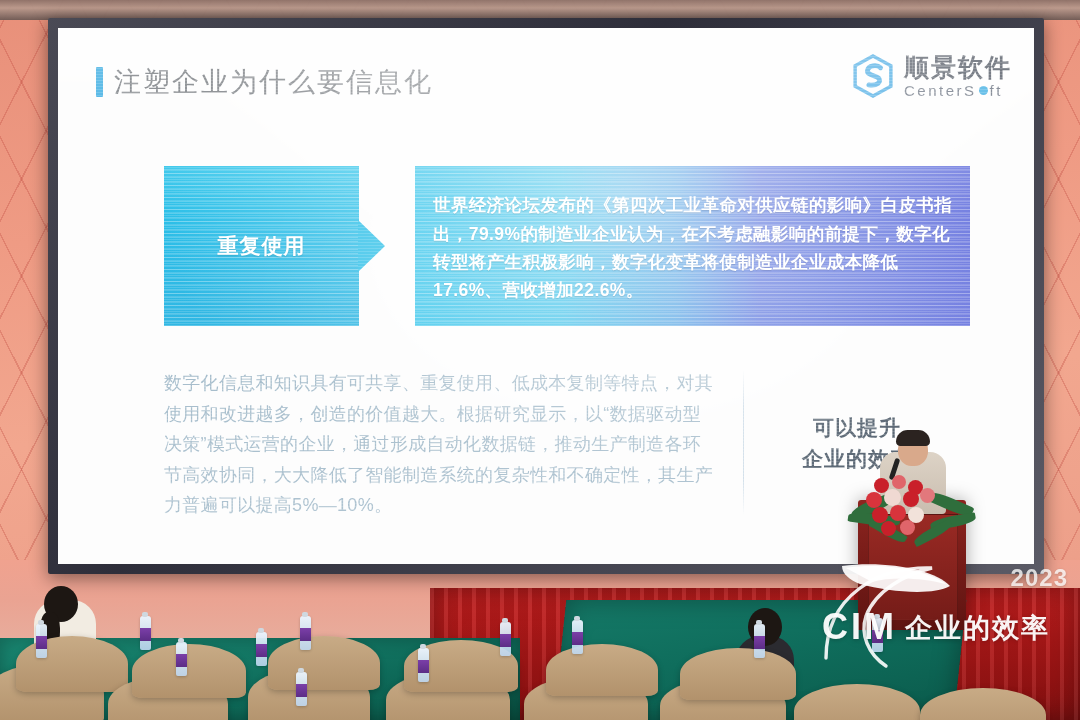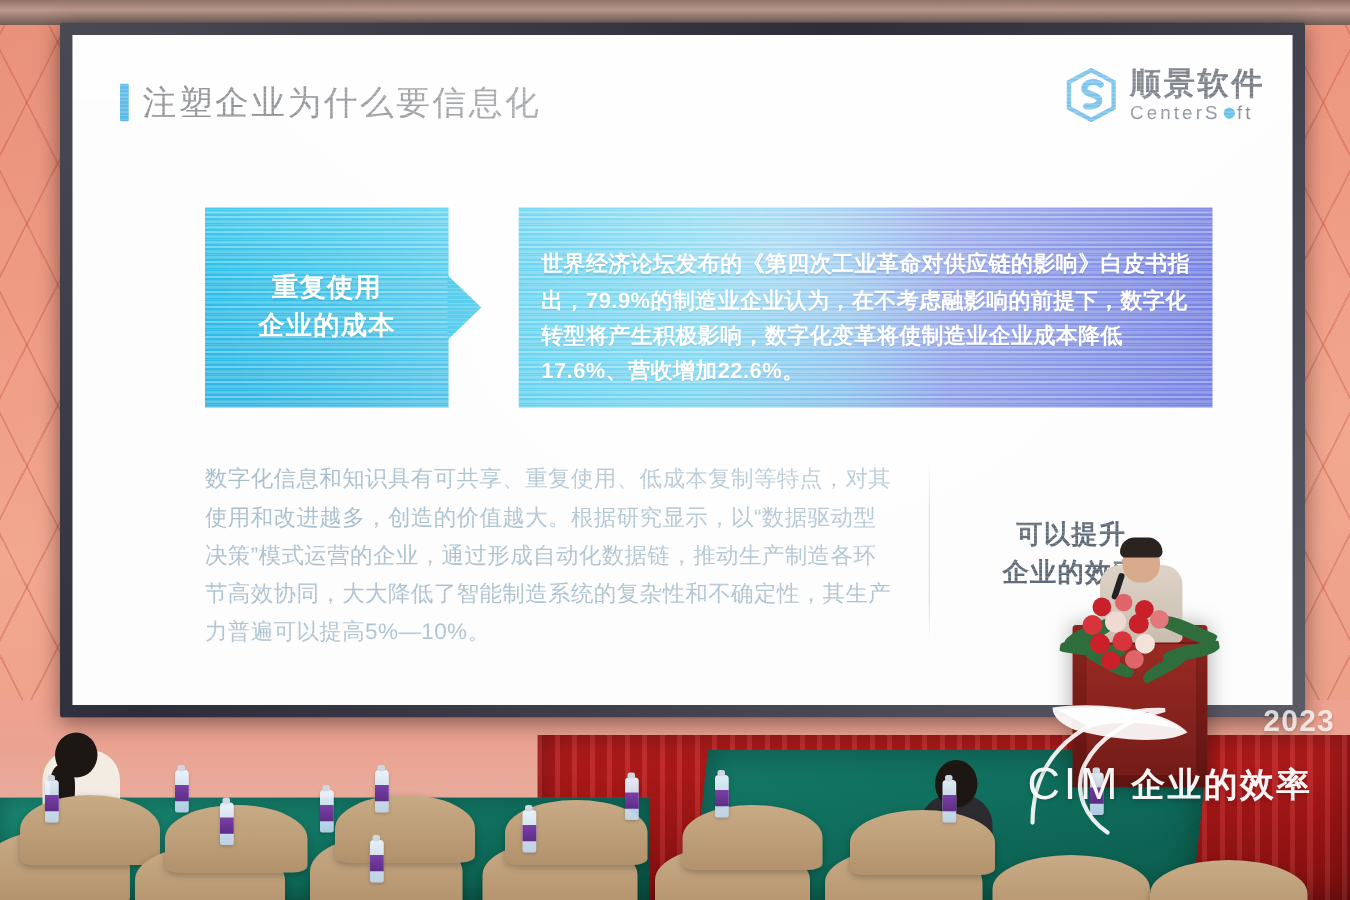--- a/index.html
+++ b/index.html
@@ -135,21 +135,21 @@
     border-bottom:26px solid transparent;
     border-left:27px solid #26bde7;
   }
   .band-right{
     position:relative;flex:1 1 auto;height:100%;
     background:linear-gradient(90deg,#2cc2ea 0%,#35bfe8 26%,#4b9fe2 47%,#5a74dd 62%,#5f6cdc 100%);
     display:flex;align-items:center;
   }
   .band-body{
     position:relative;z-index:2;color:#fff;font-size:17.5px;line-height:1.62;
-    font-weight:700;padding:16px 16px 0 18px;letter-spacing:.4px;
+    font-weight:700;padding:4px 16px 0 18px;letter-spacing:.4px;
     text-shadow:0 1px 1px rgba(0,0,0,.10);
   }
 
   
   .lower{
     position:absolute;left:106px;top:340px;width:806px;height:150px;display:flex;
   }
   .para{
     flex:1 1 auto;padding-right:24px;
     color:#9db6c6;font-size:18px;line-height:1.70;letter-spacing:.3px;
@@ -232,21 +232,21 @@
   .cim-swoosh{position:absolute;left:0;top:0;width:254px;height:118px;}
   .cim-year{
     position:absolute;right:6px;top:2px;font-size:24px;font-weight:700;
     color:rgba(255,255,255,.78);letter-spacing:1px;
     text-shadow:0 1px 3px rgba(0,0,0,.18);
   }
   .cim-main{
     position:absolute;left:2px;top:44px;display:flex;align-items:flex-end;gap:8px;
   }
   .cim-abbr{
-    font-size:36px;font-weight:400;letter-spacing:3px;color:rgba(255,255,255,.95);
+    font-size:36px;font-weight:700;letter-spacing:3px;color:rgba(255,255,255,.95);
     text-shadow:0 1px 4px rgba(0,0,0,.22);
   }
   .cim-cn{
     font-size:27px;font-weight:700;letter-spacing:2px;color:rgba(255,255,255,.95);
     text-shadow:0 1px 4px rgba(0,0,0,.22);padding-bottom:2px;
   }
   .cim-sub{
     position:absolute;left:76px;top:84px;font-size:11.5px;letter-spacing:1.6px;
     color:rgba(255,255,255,.92);font-style:italic;
     text-shadow:0 1px 3px rgba(0,0,0,.2);
@@ -287,21 +287,20 @@
             <span>ft</span>
           </div>
         </div>
       </div>
 
       <div class="band">
         <div class="band-left">
           <div class="stripes"></div>
           <div class="band-left-label">
             <div>重复使用</div>
-            <div>企业的成本</div>
           </div>
         </div>
         <div class="arrow-gap"></div>
         <div class="band-right">
           <div class="stripes"></div>
           <div class="band-body">世界经济论坛发布的《第四次工业革命对供应链的影响》白皮书指出，79.9%的制造业企业认为，在不考虑融影响的前提下，数字化转型将产生积极影响，数字化变革将使制造业企业成本降低17.6%、营收增加22.6%。</div>
         </div>
       </div>
 
       <div class="lower">

